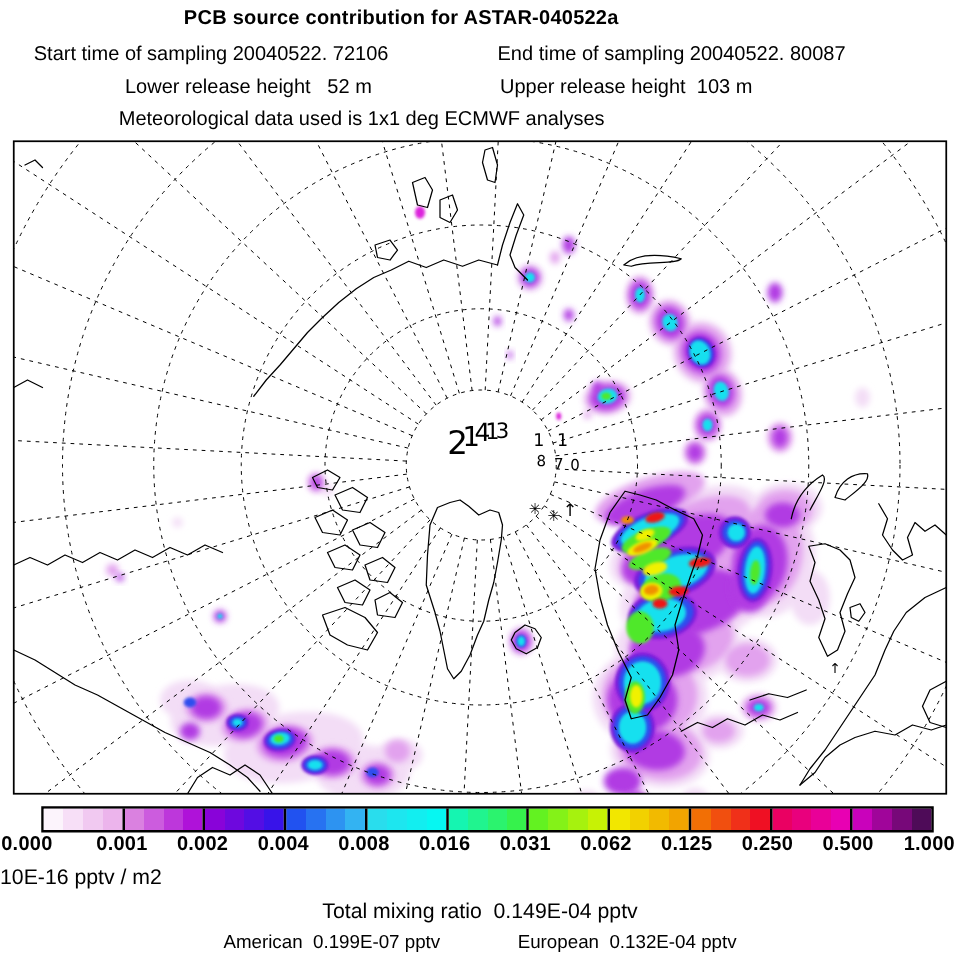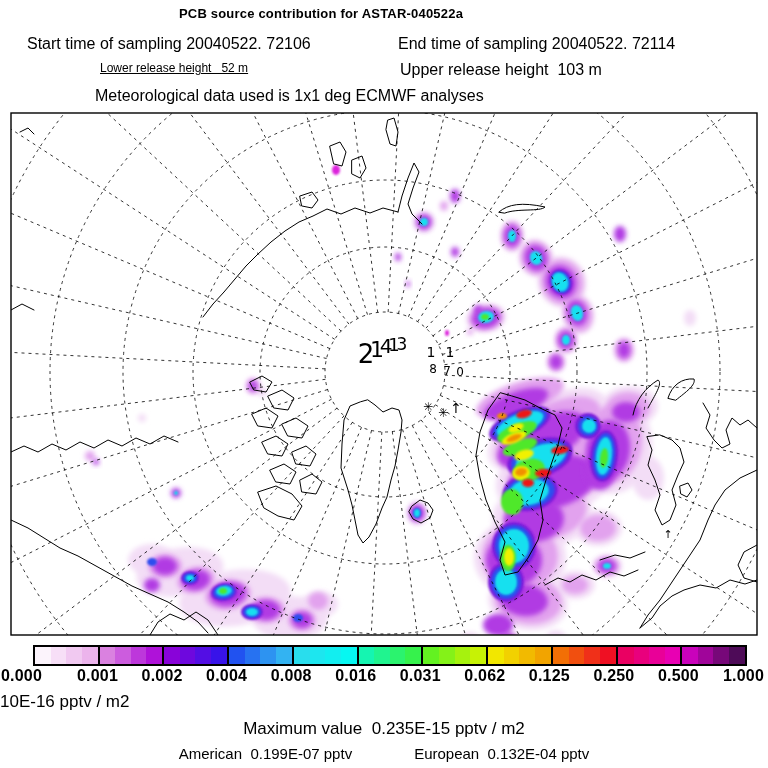--- a/index.html
+++ b/index.html
@@ -1,40 +1,40 @@
 <!DOCTYPE html>
 <html><head>
 <meta charset="utf-8">
 <style>
   html,body{margin:0;padding:0;background:#fff;}
   body{width:768px;height:768px;position:relative;font-family:"Liberation Sans",sans-serif;color:#000;overflow:hidden;}
   .abs{position:absolute;white-space:pre;}
-  .title{left:0;top:6px;width:642px;text-align:center;font-size:13px;font-weight:bold;letter-spacing:.2px;}
+  .title{left:0;top:6px;width:642px;text-align:center;font-size:16px;font-weight:bold;letter-spacing:.2px;}
   .l2a{left:27px;top:35px;font-size:16px;text-align:center;}
   .l2b{left:398px;top:35px;font-size:16px;}
-  .l3a{left:100px;top:61px;font-size:12px;text-decoration:underline;}
+  .l3a{left:100px;top:61px;font-size:16px;}
   .l3b{left:400px;top:61px;font-size:16px;}
   .l4{left:95px;top:87px;font-size:16px;}
   #mapsvg{position:absolute;left:0;top:0;}
   .grat circle,.grat line{fill:none;stroke:#000;stroke-width:.8;stroke-dasharray:3 4;}
   .coast path{fill:none;stroke:#000;stroke-width:1;stroke-linejoin:round;stroke-linecap:round;}
   #colorbar{position:absolute;left:33px;top:645px;width:710px;height:17px;display:flex;border:2px solid #000;}
   .cb-seg{flex:1;border-left:2px solid #000;}
   .cb-seg:first-child{border-left:none;}
   .cb-tick{position:absolute;top:667px;font-size:16px;font-weight:bold;letter-spacing:.2px;}
   .units{left:0;top:692px;width:100%;text-align:left;font-size:17px;}
   .statsrow{position:absolute;left:0;top:719px;width:100%;display:flex;justify-content:center;gap:46px;font-size:17px;white-space:pre;}
   .srcrow{position:absolute;left:0;top:745px;width:100%;display:flex;justify-content:center;gap:62px;font-size:15px;white-space:pre;align-items:center;}
 </style>
 </head>
 <body>
 
 <div class="abs title">PCB source contribution for ASTAR-040522a</div>
 <div class="abs l2a">Start time of sampling 20040522. 72106</div>
-<div class="abs l2b">End time of sampling 20040522. 72114</div>
+<div class="abs l2b">End time of sampling 20040522. 80087</div>
 <div class="abs l3a">Lower release height   52 m</div>
 <div class="abs l3b">Upper release height  103 m</div>
 <div class="abs l4">Meteorological data used is 1x1 deg ECMWF analyses</div>
 
 <svg id="mapsvg" width="768" height="768" viewBox="0 0 768 768">
   <defs>
     <clipPath id="mapclip">
         <rect x="11" y="113" width="746" height="522"></rect>
       </clipPath>
     <filter id="blur2" x="-60%" y="-60%" width="220%" height="220%">
@@ -348,15 +348,15 @@
     <span class="cb-tick" style="left: 420.273px; transform: translateX(-50%);">0.031</span>
     <span class="cb-tick" style="left: 484.818px; transform: translateX(-50%);">0.062</span>
     <span class="cb-tick" style="left: 549.364px; transform: translateX(-50%);">0.125</span>
     <span class="cb-tick" style="left: 613.909px; transform: translateX(-50%);">0.250</span>
     <span class="cb-tick" style="left: 678.455px; transform: translateX(-50%);">0.500</span>
     <span class="cb-tick" style="right: 4px;">1.000</span>
   </div>
 <div class="abs units">10E-16 pptv / m2</div>
 
 <div class="statsrow">
-  <span><span>Maximum value </span> <span>0.235E-15 pptv / m2</span></span>
+  <span><span>Total mixing ratio </span> <span>0.149E-04 pptv</span></span>
 </div>
 <div class="srcrow" id="srcrow"><span>American  0.199E-07 pptv</span><span>European  0.132E-04 pptv</span></div>
 
 </body></html>

